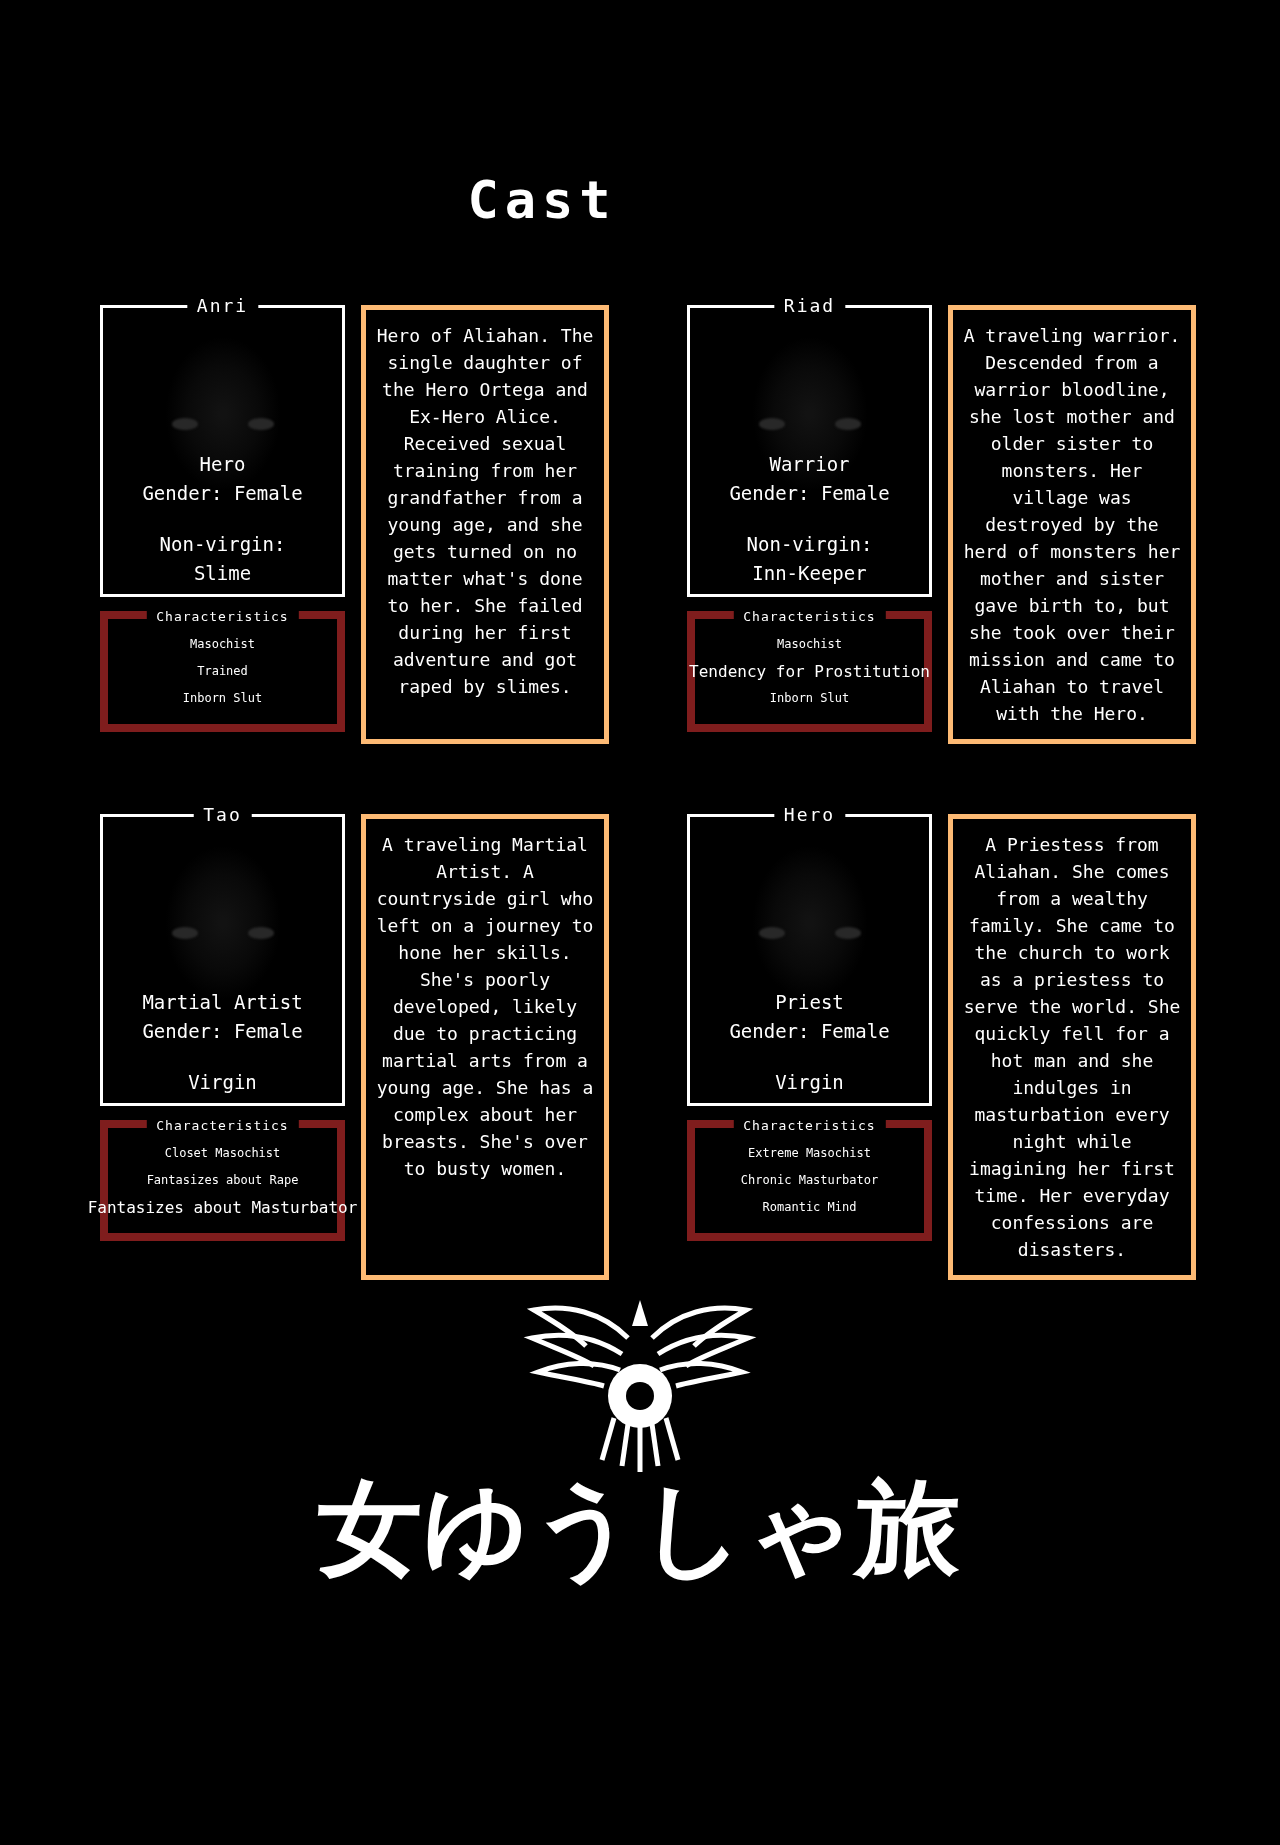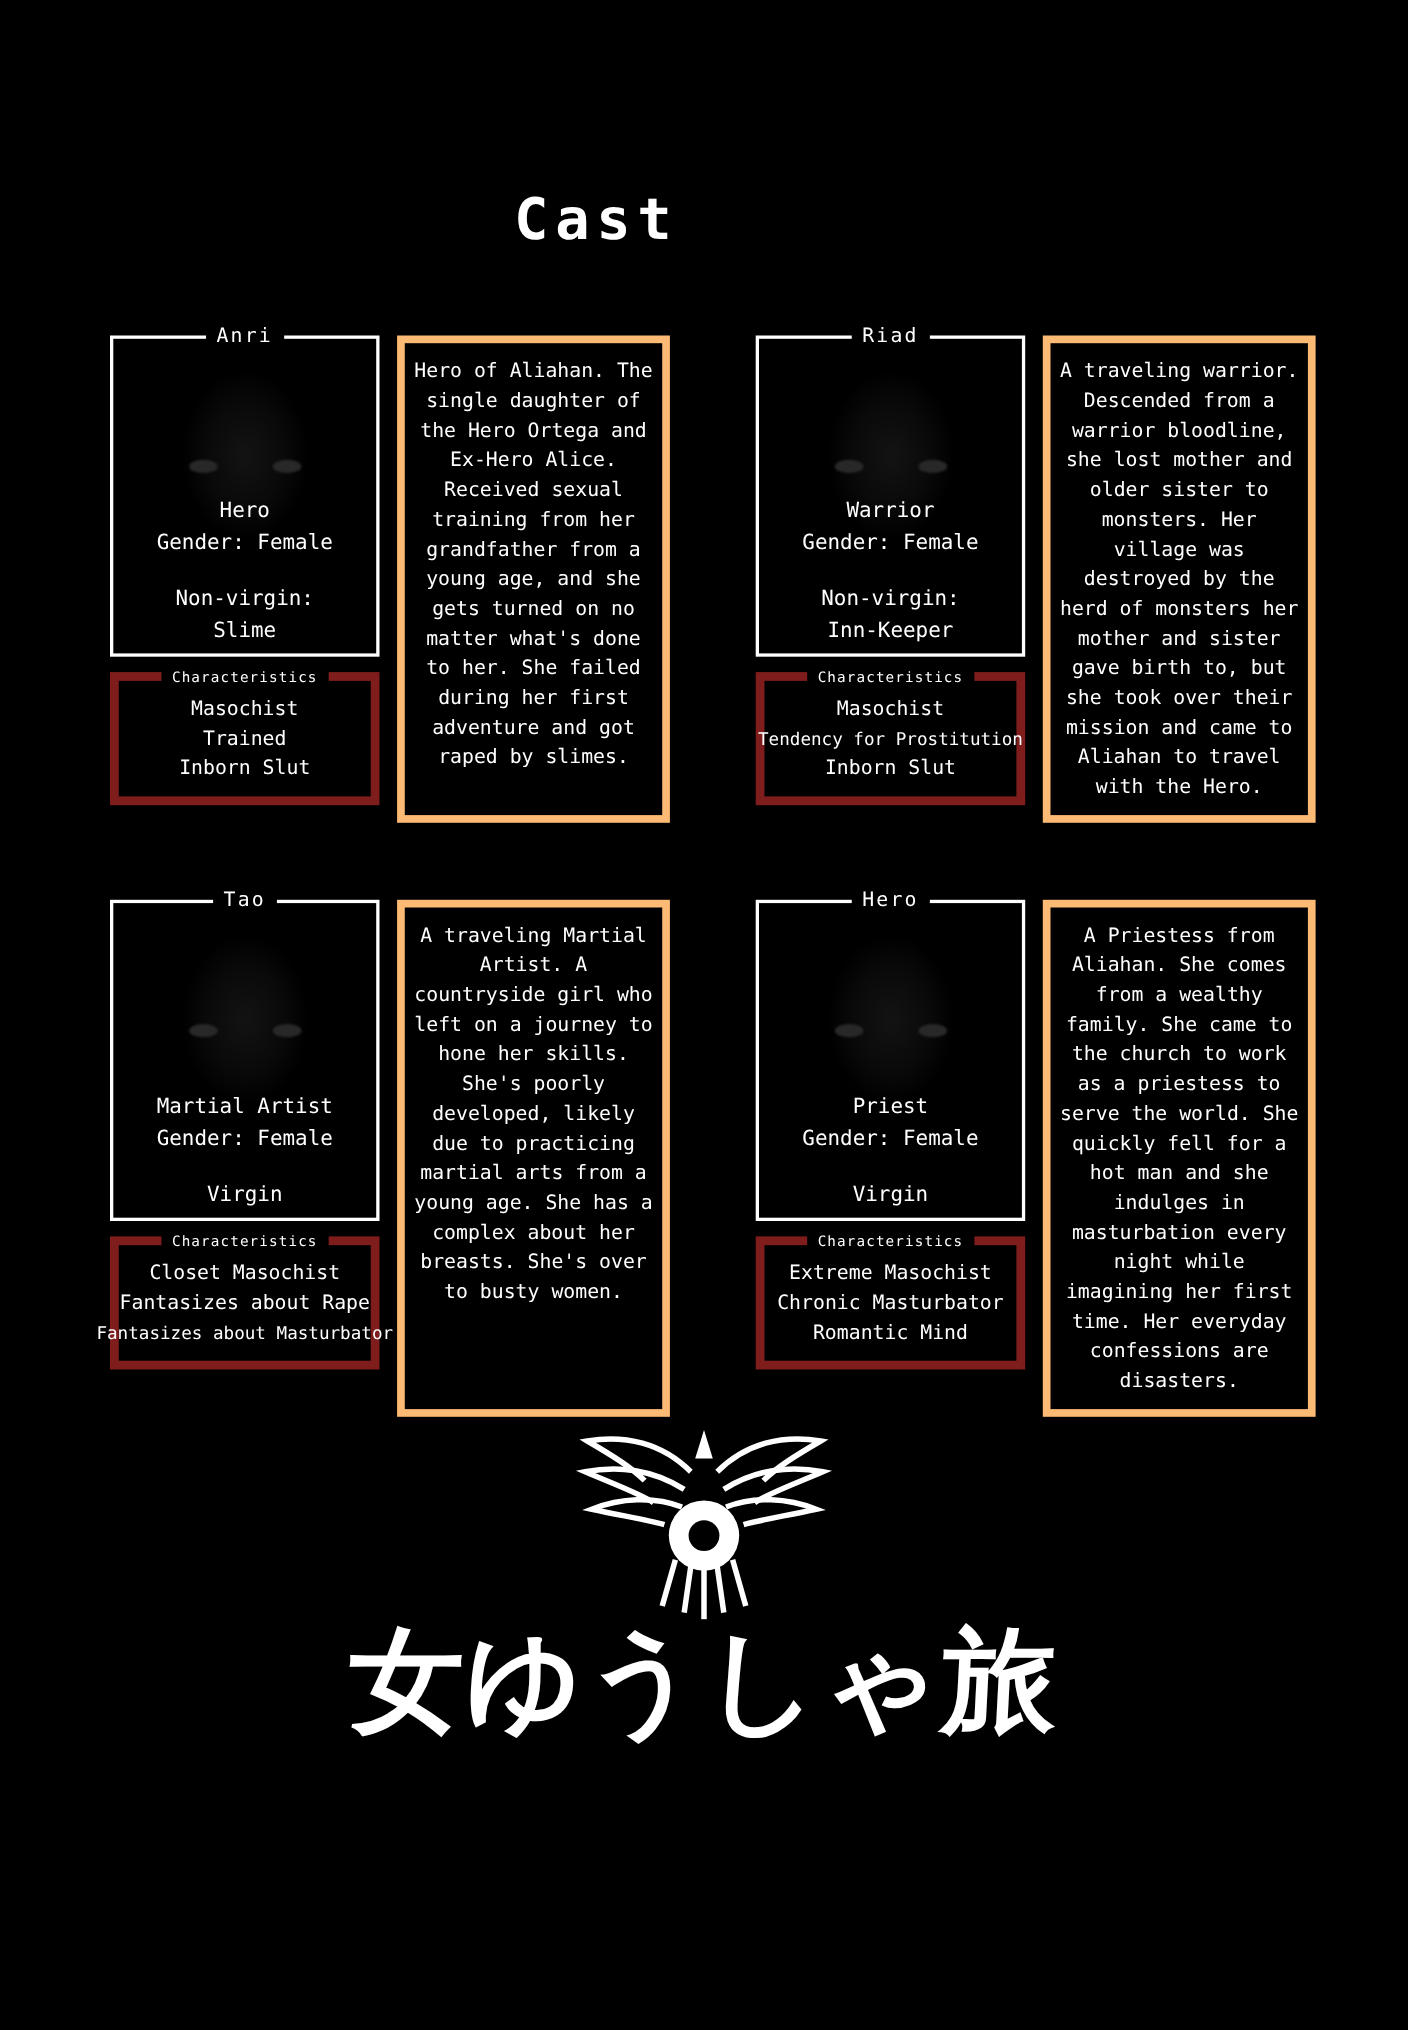--- a/index.html
+++ b/index.html
@@ -132,29 +132,29 @@
     box-sizing: border-box;
     min-height: 118px;
     display: flex;
     flex-direction: column;
     align-items: center;
     justify-content: center;
     padding: 12px 4px;
     background: #000;
   }
   .char-line {
-    font-size: 18px;
+    font-size: 12px;
     line-height: 27px;
     text-align: center;
     white-space: nowrap;
   }
   .char-line.tight { font-size: 16px; }
 
   .desc-frame {
-    border: 7px solid #fdba74;
+    border: 5px solid #fdba74;
     width: 248px;
     box-sizing: border-box;
     padding: 12px 8px;
     font-size: 18px;
     line-height: 27px;
     text-align: center;
     background: #000;
   }
 
   

